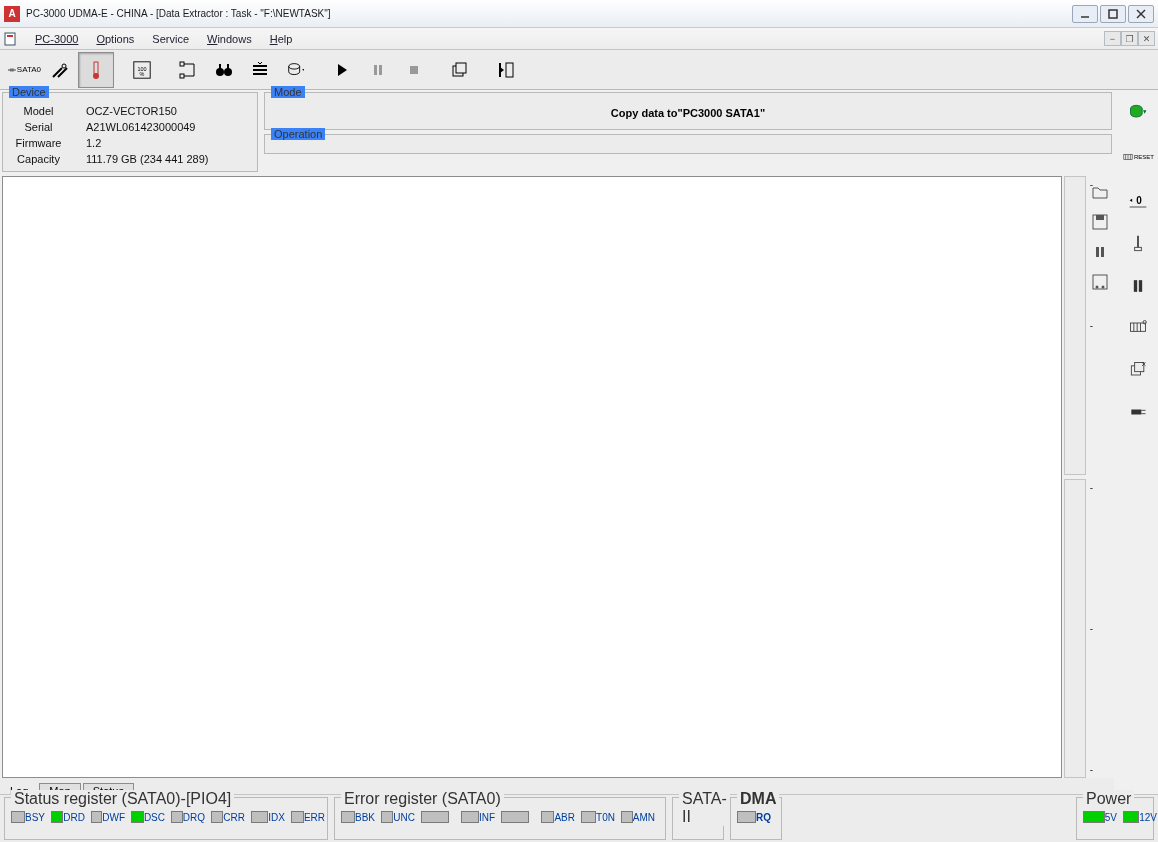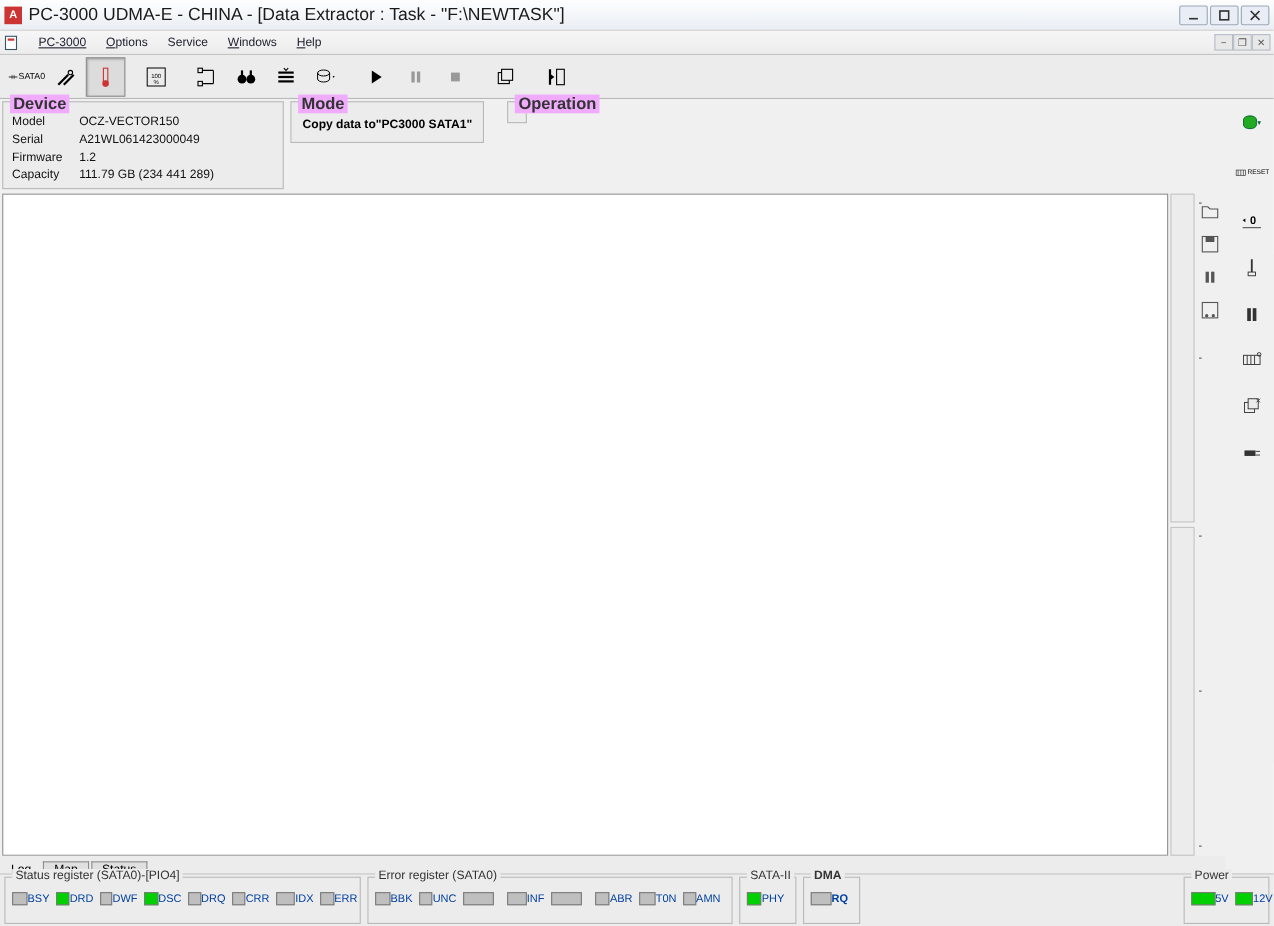--- a/index.html
+++ b/index.html
@@ -18,21 +18,21 @@
     background: linear-gradient(#fefefe,#e9eef4);
     border-bottom: 1px solid #c9c9c9;
     display: flex;
     align-items: center;
     padding: 0 4px;
   }
   .titlebar .app-icon {
     width: 16px; height: 16px; background:#c33; margin-right:6px;
     display:flex;align-items:center;justify-content:center;font-size:10px;color:#fff;font-weight:bold;
   }
-  .titlebar .title { color:#1a1a1a; font-size:16px; flex:1; }
+  .titlebar .title { color:#1a1a1a; font-size:10px; flex:1; }
   .winbtn { width:26px;height:18px;border:1px solid #9aa7b8;background:#e9eef6;margin-left:2px;display:flex;align-items:center;justify-content:center;color:#333;font-size:11px;border-radius:2px;cursor:default;}
   .winbtn svg{width:10px;height:10px;stroke:#333;stroke-width:1.5;fill:none;}
   
   .menubar {
     height:22px;background:linear-gradient(#f6f6f6,#ececec);border-bottom:1px solid #c4c4c4;
     display:flex;align-items:center;padding:0 3px;gap:2px;text-align:center;
   }
   .menubar .menu-icon{width:16px;height:16px;margin-right:6px;display:flex;align-items:center;justify-content:center;}
   .menubar .menu-item{padding:2px 8px;color:#223;cursor:default;}
   .menubar .menu-item .ul{text-decoration:underline;}
@@ -41,26 +41,26 @@
   
   .toolbar{height:40px;background:#ececec;border-bottom:1px solid #b9b9b9;display:flex;align-items:center;padding:2px 6px;gap:0;}
   .tb-btn{width:36px;height:36px;display:flex;align-items:center;justify-content:center;border:1px solid transparent;background:transparent;cursor:default;}
   .tb-btn.pressed{border:1px solid #8d8d8d;background:#dcdcdc;box-shadow:inset 1px 1px 2px rgba(0,0,0,.25);}
   .tb-btn.with-label{flex-direction:row;font-size:8px;flex-shrink:0;}
   .tb-sep{width:10px;}
   .tb-btn svg{width:20px;height:20px;}
   
   .info-row{display:flex;height:82px;padding:2px 2px 0 2px;gap:6px;}
   .fieldset{border:1px solid #b9b9b9;position:relative;padding:10px 8px 4px 8px;background:#ececec;font-size:11px;}
-  .fieldset .legend{position:absolute;top:-7px;left:6px;background:#f0abfc;padding:0 3px;color:#333;font-size:15px;font-weight:bold;}
+  .fieldset .legend{position:absolute;top:-7px;left:6px;background:#3b82f6;padding:0 3px;color:#333;font-size:11px;}
   .device{width:256px;}
   .device-row{display:flex;line-height:16px;}
-  .device-row .k{width:55px;text-align:left;color:#111;margin-right:6px;}
+  .device-row .k{width:55px;text-align:center;color:#111;margin-right:20px;}
   .device-row .v{color:#111;}
-  .mode-op{flex:1;display:flex;gap:21px;}
+  .mode-op{flex:1;display:flex;flex-direction:column;gap:4px;text-align:center;}
   .mode-op .fieldset{flex:0 0 auto;}
   .mode-box{height:38px;}
   .op-box{height:20px;}
   .mode-text{font-weight:bold;padding:4px 2px;}
   
   .content{display:flex;height:606px;padding:4px 2px 0 2px;gap:2px;}
   .log-area{flex:1;background:#fff;border:1px solid #8d8d8d;}
   .mini-scroll{width:22px;display:flex;flex-direction:column;gap:4px;}
   .mini-track{flex:1;background:#ececec;border:1px solid #c4c4c4;position:relative;}
   .mini-track .tick{position:absolute;right:-8px;font-size:10px;color:#333;}
@@ -70,21 +70,21 @@
   .far-right{position:absolute;right:2px;top:96px;width:36px;display:flex;flex-direction:column;gap:10px;align-items:center;}
   .far-right .tb-btn{width:34px;height:32px;}
   
   .tabs-row{display:flex;align-items:flex-end;padding:2px 6px 0 6px;height:20px;background:#ececec;}
   .tab{border:1px solid #8d8d8d;background:#e0e0e0;padding:1px 9px;margin-right:2px;font-size:11px;cursor:default;border-bottom:none;}
   .tab.active{background:#ececec;}
   .tab.first{border:none;background:transparent;padding:1px 9px 1px 4px;}
   
   .status-area{position:absolute;bottom:0;left:0;right:0;height:48px;background:#ececec;border-top:1px solid #c4c4c4;display:flex;padding:2px 4px;gap:6px;}
   .status-group{border:1px solid #b9b9b9;position:relative;padding:12px 6px 2px 6px;}
-  .status-group .legend{position:absolute;top:-8px;left:6px;background:#ececec;padding:0 3px;font-size:11px;color:#333;}
+  .status-group .legend{position:absolute;top:-8px;left:6px;background:#ececec;padding:0 3px;font-size:16px;color:#333;}
   .reg-items{display:flex;gap:6px;}
   .reg-item{display:flex;flex-direction:row;align-items:center;width:34px;}
   .reg-led{width:28px;height:12px;border:1px solid #7a7a7a;background:#bfbfbf;}
   .reg-led.on{background:#00d000;}
   .reg-label{font-size:10px;margin-top:2px;color:#0040a0;}
   .power-group{margin-left:auto;}
   
   svg{pointer-events:none;}
   
   .main-wrap{display:flex;margin-right:44px;}

